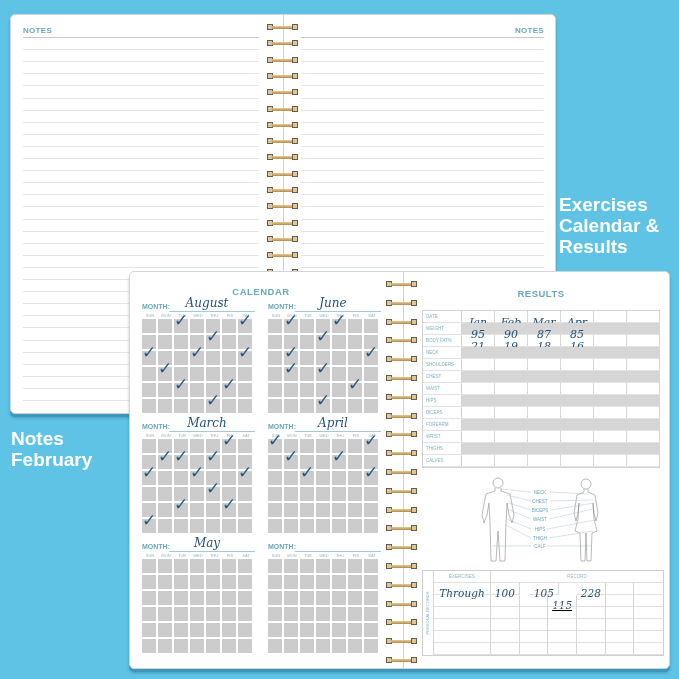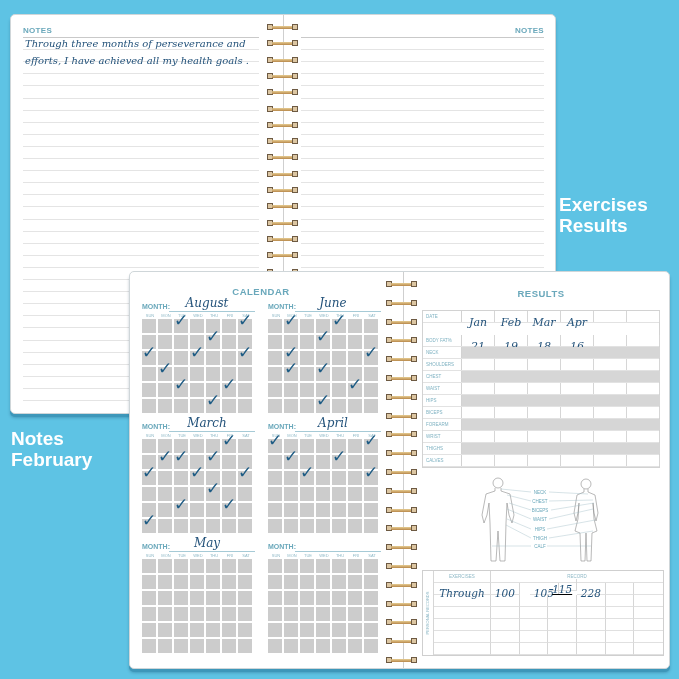--- a/index.html
+++ b/index.html
@@ -98,22 +98,20 @@
       <div class="line" style="left:290px;width:243px;top:336.59999999999997px;"></div>
       <div class="line" style="left:12px;width:236px;top:348.7px;"></div>
       <div class="line" style="left:290px;width:243px;top:348.7px;"></div>
       <div class="line" style="left:12px;width:236px;top:360.8px;"></div>
       <div class="line" style="left:290px;width:243px;top:360.8px;"></div>
       <div class="line" style="left:12px;width:236px;top:372.9px;"></div>
       <div class="line" style="left:290px;width:243px;top:372.9px;"></div>
       <div class="line" style="left:12px;width:236px;top:385px;"></div>
       <div class="line" style="left:290px;width:243px;top:385px;"></div>
     </div>
-  <div class="abs hw" style="left:14px;top:23px;font-size:10px;">Through three months of perseverance and</div>
-  <div class="abs hw" style="left:14px;top:40px;font-size:10px;">efforts, I have achieved all my health goals .</div>
   <div class="gutter" style="left:272px;"></div>
   <div id="top-rings">
       <div class="ring" style="left:256px;top:9px;">
         <div class="cap l"></div>
         <div class="bar"></div>
         <div class="cap r"></div>
       </div>
       <div class="ring" style="left:256px;top:25.3px;">
         <div class="cap l"></div>
         <div class="bar"></div>
@@ -227,20 +225,21 @@
       <div class="ring" style="left:256px;top:383.90000000000003px;">
         <div class="cap l"></div>
         <div class="bar"></div>
         <div class="cap r"></div>
       </div>
     </div>
 </div>
 
 <div class="callout" style="left:559px;top:194px;">
   <div>Exercises</div>
+  <div>Calendar &amp;</div>
   <div>Results</div>
 </div>
 <div class="callout" style="left:11px;top:428px;">
   <div>Notes</div>
   <div>February</div>
 </div>
 
 <div class="nb" id="nb-bottom" style="left:129px;top:271px;width:539px;height:396px;">
   <div class="cal-title" style="left:131px;top:14px;">CALENDAR</div>
   <div id="cal-blocks">
@@ -755,20 +754,29 @@
   <div class="rtable" id="results-table" style="left:292px;top:38px;width:236px;height:156px;">
       <div class="rrow" style="top:0px;">
         <div class="rlabel">DATE</div>
         <div class="rcell" style="left:39px;"><span class="hw">Jan</span></div>
         <div class="rcell" style="left:72px;"><span class="hw">Feb</span></div>
         <div class="rcell" style="left:105px;"><span class="hw">Mar</span></div>
         <div class="rcell" style="left:138px;"><span class="hw">Apr</span></div>
         <div class="rcell" style="left:171px;"><span class="hw"></span></div>
         <div class="rcell" style="left:204px;"><span class="hw"></span></div>
       </div>
+      <div class="rrow g" style="top:12px;">
+        <div class="rlabel">WEIGHT</div>
+        <div class="rcell" style="left:39px;"><span class="hw">95</span></div>
+        <div class="rcell" style="left:72px;"><span class="hw">90</span></div>
+        <div class="rcell" style="left:105px;"><span class="hw">87</span></div>
+        <div class="rcell" style="left:138px;"><span class="hw">85</span></div>
+        <div class="rcell" style="left:171px;"><span class="hw"></span></div>
+        <div class="rcell" style="left:204px;"><span class="hw"></span></div>
+      </div>
       <div class="rrow" style="top:24px;">
         <div class="rlabel">BODY FAT%</div>
         <div class="rcell" style="left:39px;"><span class="hw">21</span></div>
         <div class="rcell" style="left:72px;"><span class="hw">19</span></div>
         <div class="rcell" style="left:105px;"><span class="hw">18</span></div>
         <div class="rcell" style="left:138px;"><span class="hw">16</span></div>
         <div class="rcell" style="left:171px;"><span class="hw"></span></div>
         <div class="rcell" style="left:204px;"><span class="hw"></span></div>
       </div>
       <div class="rrow g" style="top:36px;">
@@ -903,21 +911,21 @@
 
   <div class="pr" id="pr-table" style="left:292px;top:298px;width:240px;height:84px;">
       <div class="prcell" style="left:0;top:0;width:11px;height:84px;border-bottom:none;">
         <div class="prhead" style="position:absolute;left:50%;top:50%;transform:translate(-50%,-50%) rotate(-90deg);white-space:nowrap;font-size:4px;line-height:4px;">PERSONAL RECORDS</div>
       </div>
       <div class="prcell prhead" style="left:11px;top:0;width:57px;height:12px;">EXERCISES</div>
       <div class="prcell prhead" style="left:68px;top:0;width:172px;height:12px;border-right:none;">RECORD</div>
       <div class="prcell" style="left:11px;top:12px;width:57px;height:12px;"><span class="hw">Through</span></div>
       <div class="prcell" style="left:68px;top:12px;width:28.67px;height:12px;"><span class="hw">100</span></div>
       <div class="prcell" style="left:107px;top:12px;width:28.67px;height:12px;"><span class="hw">105</span></div>
-      <div class="prcell" style="left:125.34px;top:8px;width:28.67px;height:12px;text-decoration:underline;"><span class="hw">115</span></div>
+      <div class="prcell" style="left:125.34px;top:24px;width:28.67px;height:12px;text-decoration:underline;"><span class="hw">115</span></div>
       <div class="prcell" style="left:154.01px;top:12px;width:28.67px;height:12px;"><span class="hw">228</span></div>
       <div class="prcell" style="left:182.68px;top:12px;width:28.67px;height:12px;"><span class="hw"></span></div>
       <div class="prcell" style="left:211.35000000000002px;top:12px;width:28.67px;height:12px;border-right:none;"><span class="hw"></span></div>
       <div class="prcell" style="left:11px;top:24px;width:57px;height:12px;"><span class="hw"></span></div>
       <div class="prcell" style="left:68px;top:24px;width:28.67px;height:12px;"><span class="hw"></span></div>
       <div class="prcell" style="left:96.67px;top:24px;width:28.67px;height:12px;"><span class="hw"></span></div>
       <div class="prcell" style="left:125.34px;top:24px;width:28.67px;height:12px;"><span class="hw"></span></div>
       <div class="prcell" style="left:154.01px;top:24px;width:28.67px;height:12px;"><span class="hw"></span></div>
       <div class="prcell" style="left:182.68px;top:24px;width:28.67px;height:12px;"><span class="hw"></span></div>
       <div class="prcell" style="left:211.35000000000002px;top:24px;width:28.67px;height:12px;border-right:none;"><span class="hw"></span></div>

